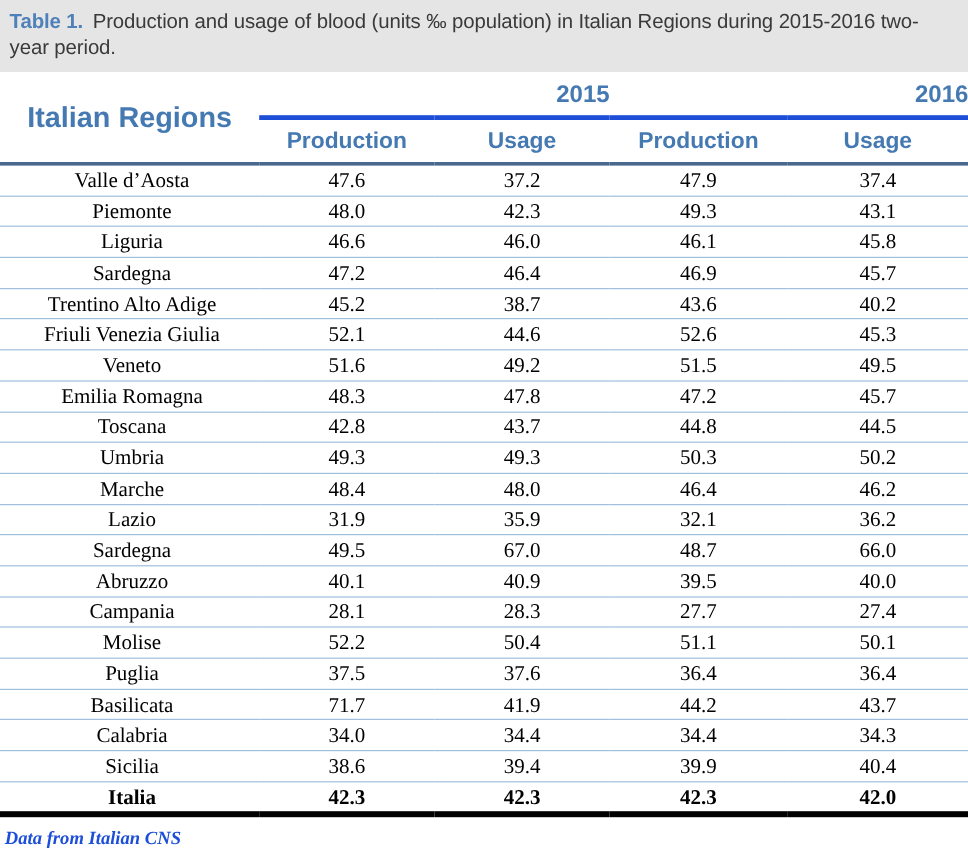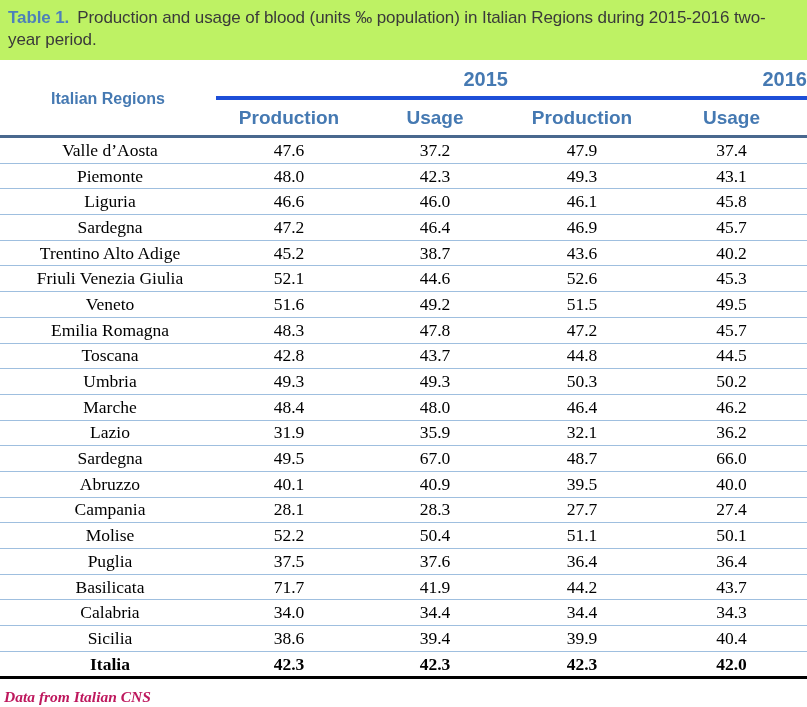--- a/index.html
+++ b/index.html
@@ -6,21 +6,21 @@
     margin: 0;
     padding: 0;
     background: #ffffff;
     width: 807px;
   }
   body {
     font-family: "Liberation Sans", sans-serif;
     -webkit-font-smoothing: antialiased;
   }
   .caption {
-    background: #bef264;
+    background: #e5e5e5;
     padding: 7px 10px 9px 8px;
     box-sizing: border-box;
     min-height: 58px;
     font-size: 17px;
     line-height: 22px;
     color: #3A3A3A;
     letter-spacing: -0.1px;
   }
   .caption .caption-label {
     color: #4E80B9;
@@ -38,21 +38,21 @@
   col.c-val4   { width: 148px; }
   col.c-val5   { width: 151px; }
 
   thead th {
     font-family: "Liberation Sans", sans-serif;
     font-weight: bold;
     color: #4579B2;
     padding: 0;
   }
   th.region-head {
-    font-size: 16px;
+    font-size: 24px;
     text-align: center;
     vertical-align: middle;
     border-bottom: 3px solid #49688E;
   }
   th.year-head {
     font-size: 20px;
     height: 34px;
     vertical-align: middle;
     text-align: right;
     border-bottom: 4px solid #1d4ed8;
@@ -76,28 +76,28 @@
   }
   td.region-cell {
     text-align: center;
     padding-left: 4px;
   }
   td.val-cell {
     text-align: center;
   }
   tr.total-row td {
     font-weight: bold;
-    border-bottom: 3px solid #000000;
+    border-bottom: 5px solid #000000;
   }
   .source-note {
     font-family: "Liberation Serif", serif;
     font-style: italic;
     font-weight: 600;
     font-size: 15.5px;
-    color: #be185d;
+    color: #1d4ed8;
     padding: 9px 0 0 4px;
   }
 </style>
 </head>
 <body>
 
 <div class="caption">
   <span class="caption-label">Table 1.</span><span>Production and usage of blood (units ‰ population) in Italian Regions during 2015-2016 two-year period.</span>
 </div>
 

